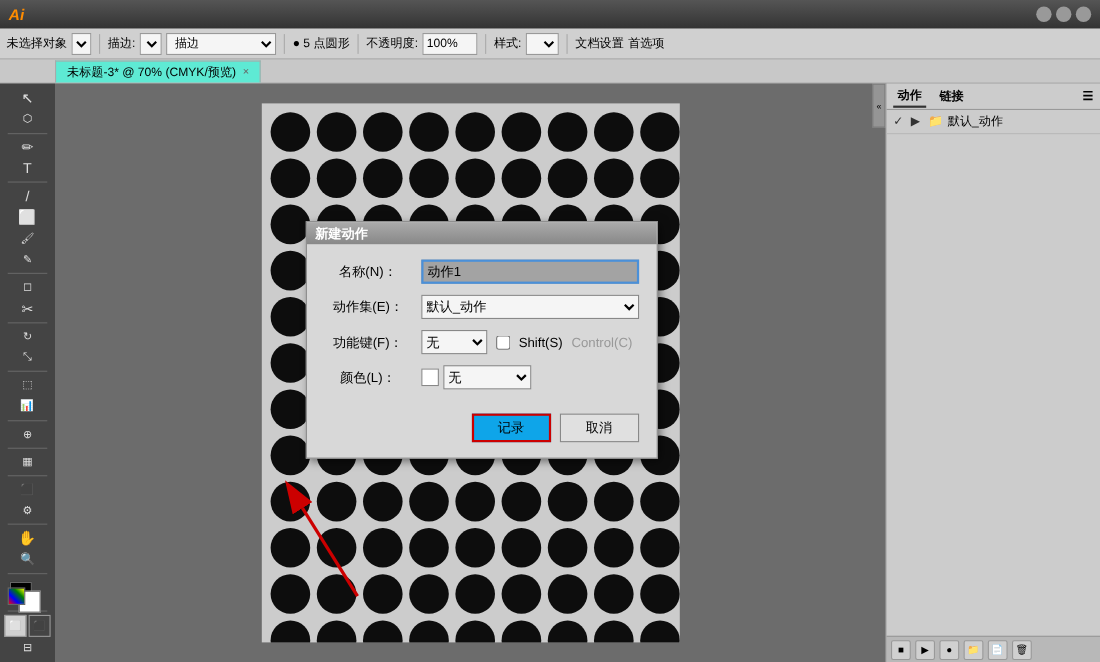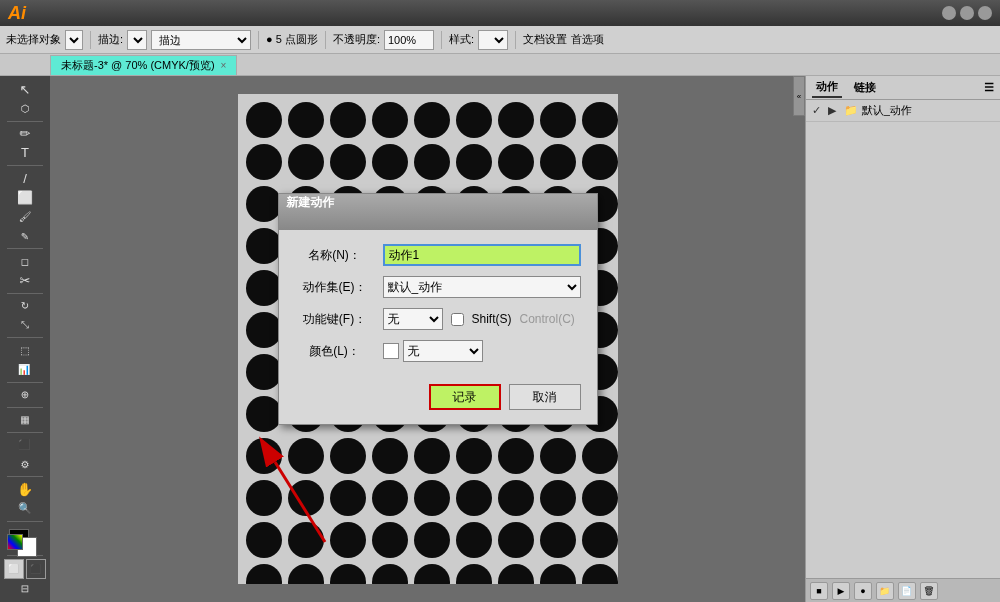--- a/index.html
+++ b/index.html
@@ -4,21 +4,21 @@
   <style>
     * { margin: 0; padding: 0; box-sizing: border-box; }
     body { width: 1000px; height: 602px; overflow: hidden; font-family: 'Microsoft YaHei', SimSun, Arial, sans-serif; font-size: 12px; background: #888; }
 
     
     #titlebar {
       display: flex; align-items: center;
       background: linear-gradient(to bottom, #555, #333);
       height: 26px; padding: 0 8px; color: #fff;
     }
-    #titlebar .ai-logo { font-style: italic; font-weight: bold; font-size: 18px; color: #ff8c00; margin-right: 28px; }
+    #titlebar .ai-logo { font-style: italic; font-weight: bold; font-size: 14px; color: #ff8c00; margin-right: 28px; }
     #titlebar .menu-bar { display: flex; gap: 2px; font-size: 12px; color: #ddd; }
     #titlebar .menu-bar span { padding: 2px 6px; cursor: pointer; }
     #titlebar .window-controls { margin-left: auto; display: flex; gap: 4px; }
     #titlebar .wc-btn { width: 14px; height: 14px; border-radius: 50%; display: flex; align-items: center; justify-content: center; font-size: 9px; cursor: pointer; }
     .wc-min { background: #999; }
     .wc-max { background: #999; }
     .wc-close { background: #999; }
 
     
     #toolbar {
@@ -181,40 +181,40 @@
     #dialog {
       background: #d8d8d8;
       border: 1px solid #888;
       box-shadow: 3px 3px 8px rgba(0,0,0,0.5);
       width: 320px;
       font-size: 12px;
     }
     #dialog .dlg-title {
       background: linear-gradient(to bottom, #aaa, #888);
       color: #fff;
-      height: 36px;
-      display: flex; 
+      height: 20px;
+      display: flex; align-items: center;
       padding: 0 8px;
       font-size: 12px;
       font-weight: bold;
     }
     #dialog .dlg-body {
       padding: 14px 16px;
       display: flex; flex-direction: column; gap: 10px;
     }
     #dialog .dlg-row {
       display: flex; align-items: center; gap: 8px;
     }
     #dialog .dlg-label {
       width: 80px; text-align: center; white-space: nowrap; flex-shrink: 0;
     }
     #dialog .dlg-input {
       flex: 1; height: 22px;
       border: 2px solid #4a90d9;
-      background: #bef264;
+      background: #a3a3a3;
       padding: 0 4px;
       font-size: 12px;
       outline: none;
     }
     #dialog .dlg-select {
       flex: 1; height: 22px; font-size: 12px;
       border: 1px solid #888; background: #f5f5f5;
     }
     #dialog .dlg-checkbox { width: 13px; height: 13px; }
     #dialog .dlg-gray { color: #999; }
@@ -224,21 +224,21 @@
     }
     #dialog .dlg-btn {
       width: 72px; height: 26px;
       background: #e0e0e0;
       border: 1px solid #888;
       cursor: pointer;
       font-size: 12px;
       display: flex; align-items: center; justify-content: center;
     }
     #dialog .dlg-btn.primary {
-      background: #bef264;
+      background: #0ea5e9;
       border: 2px solid #cc0000;
     }
 
     
     #red-arrow {
       position: absolute;
       bottom: 60px;
       left: 160px;
       z-index: 200;
       pointer-events: none;

